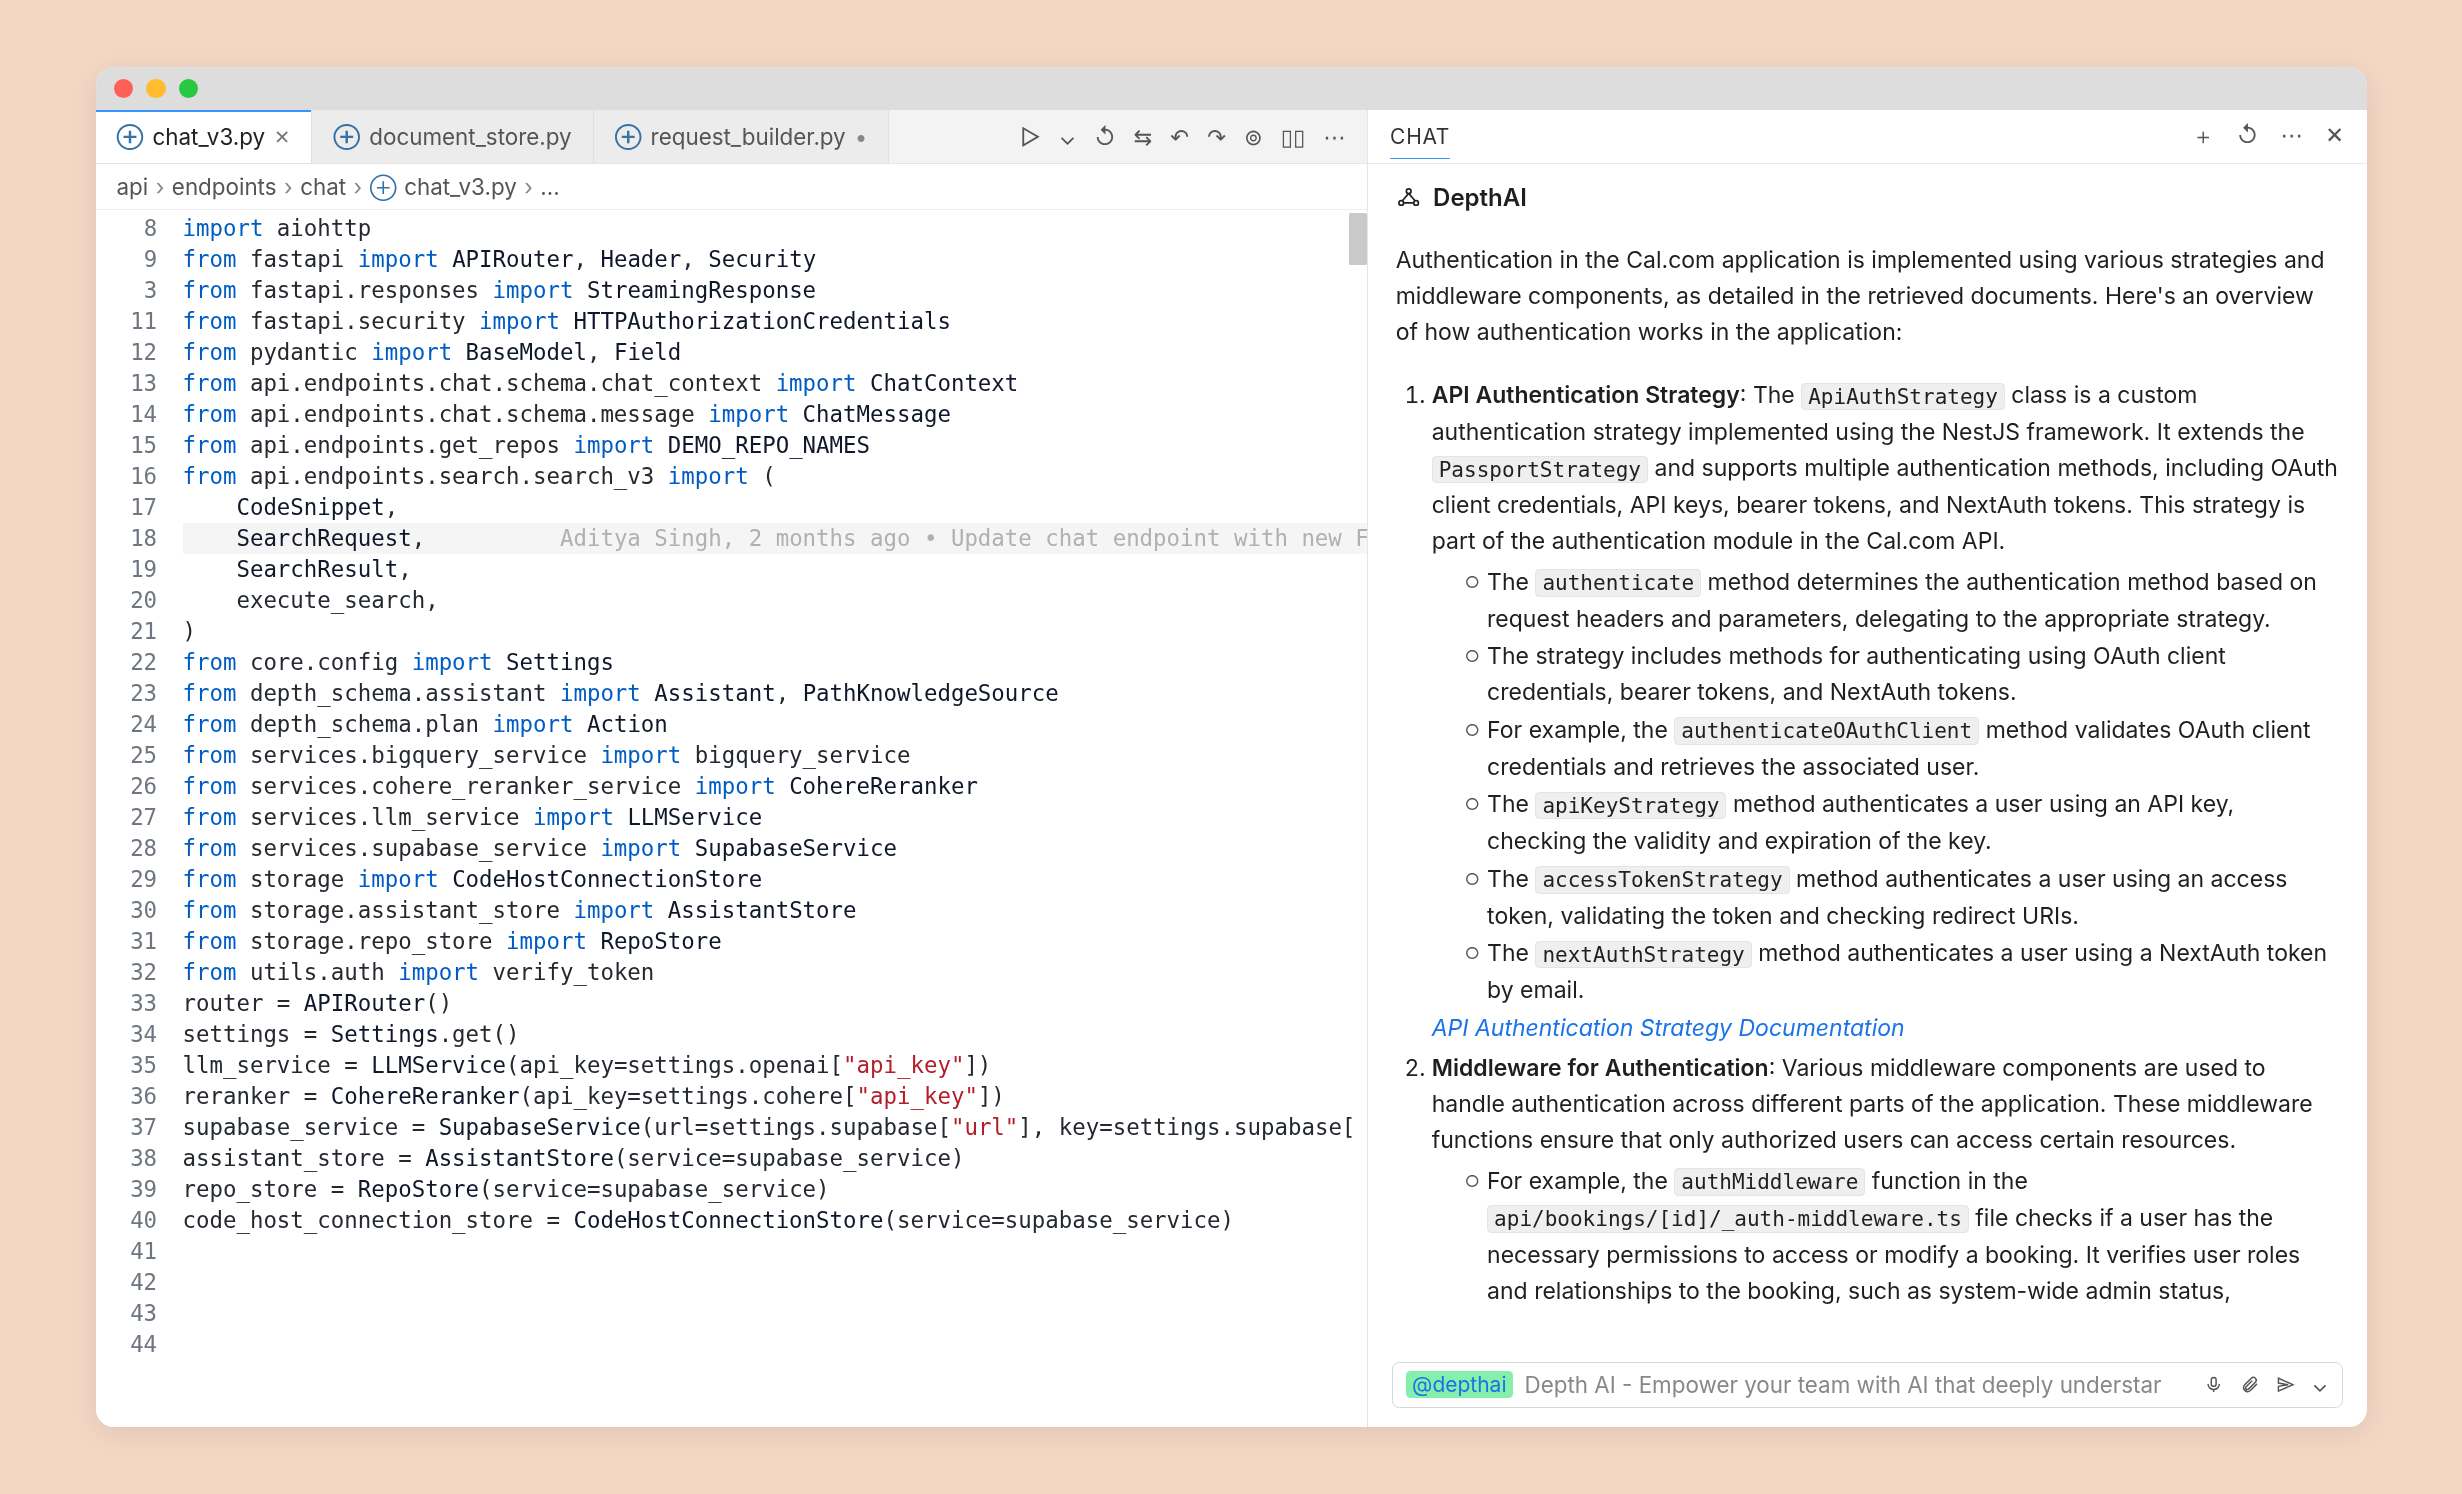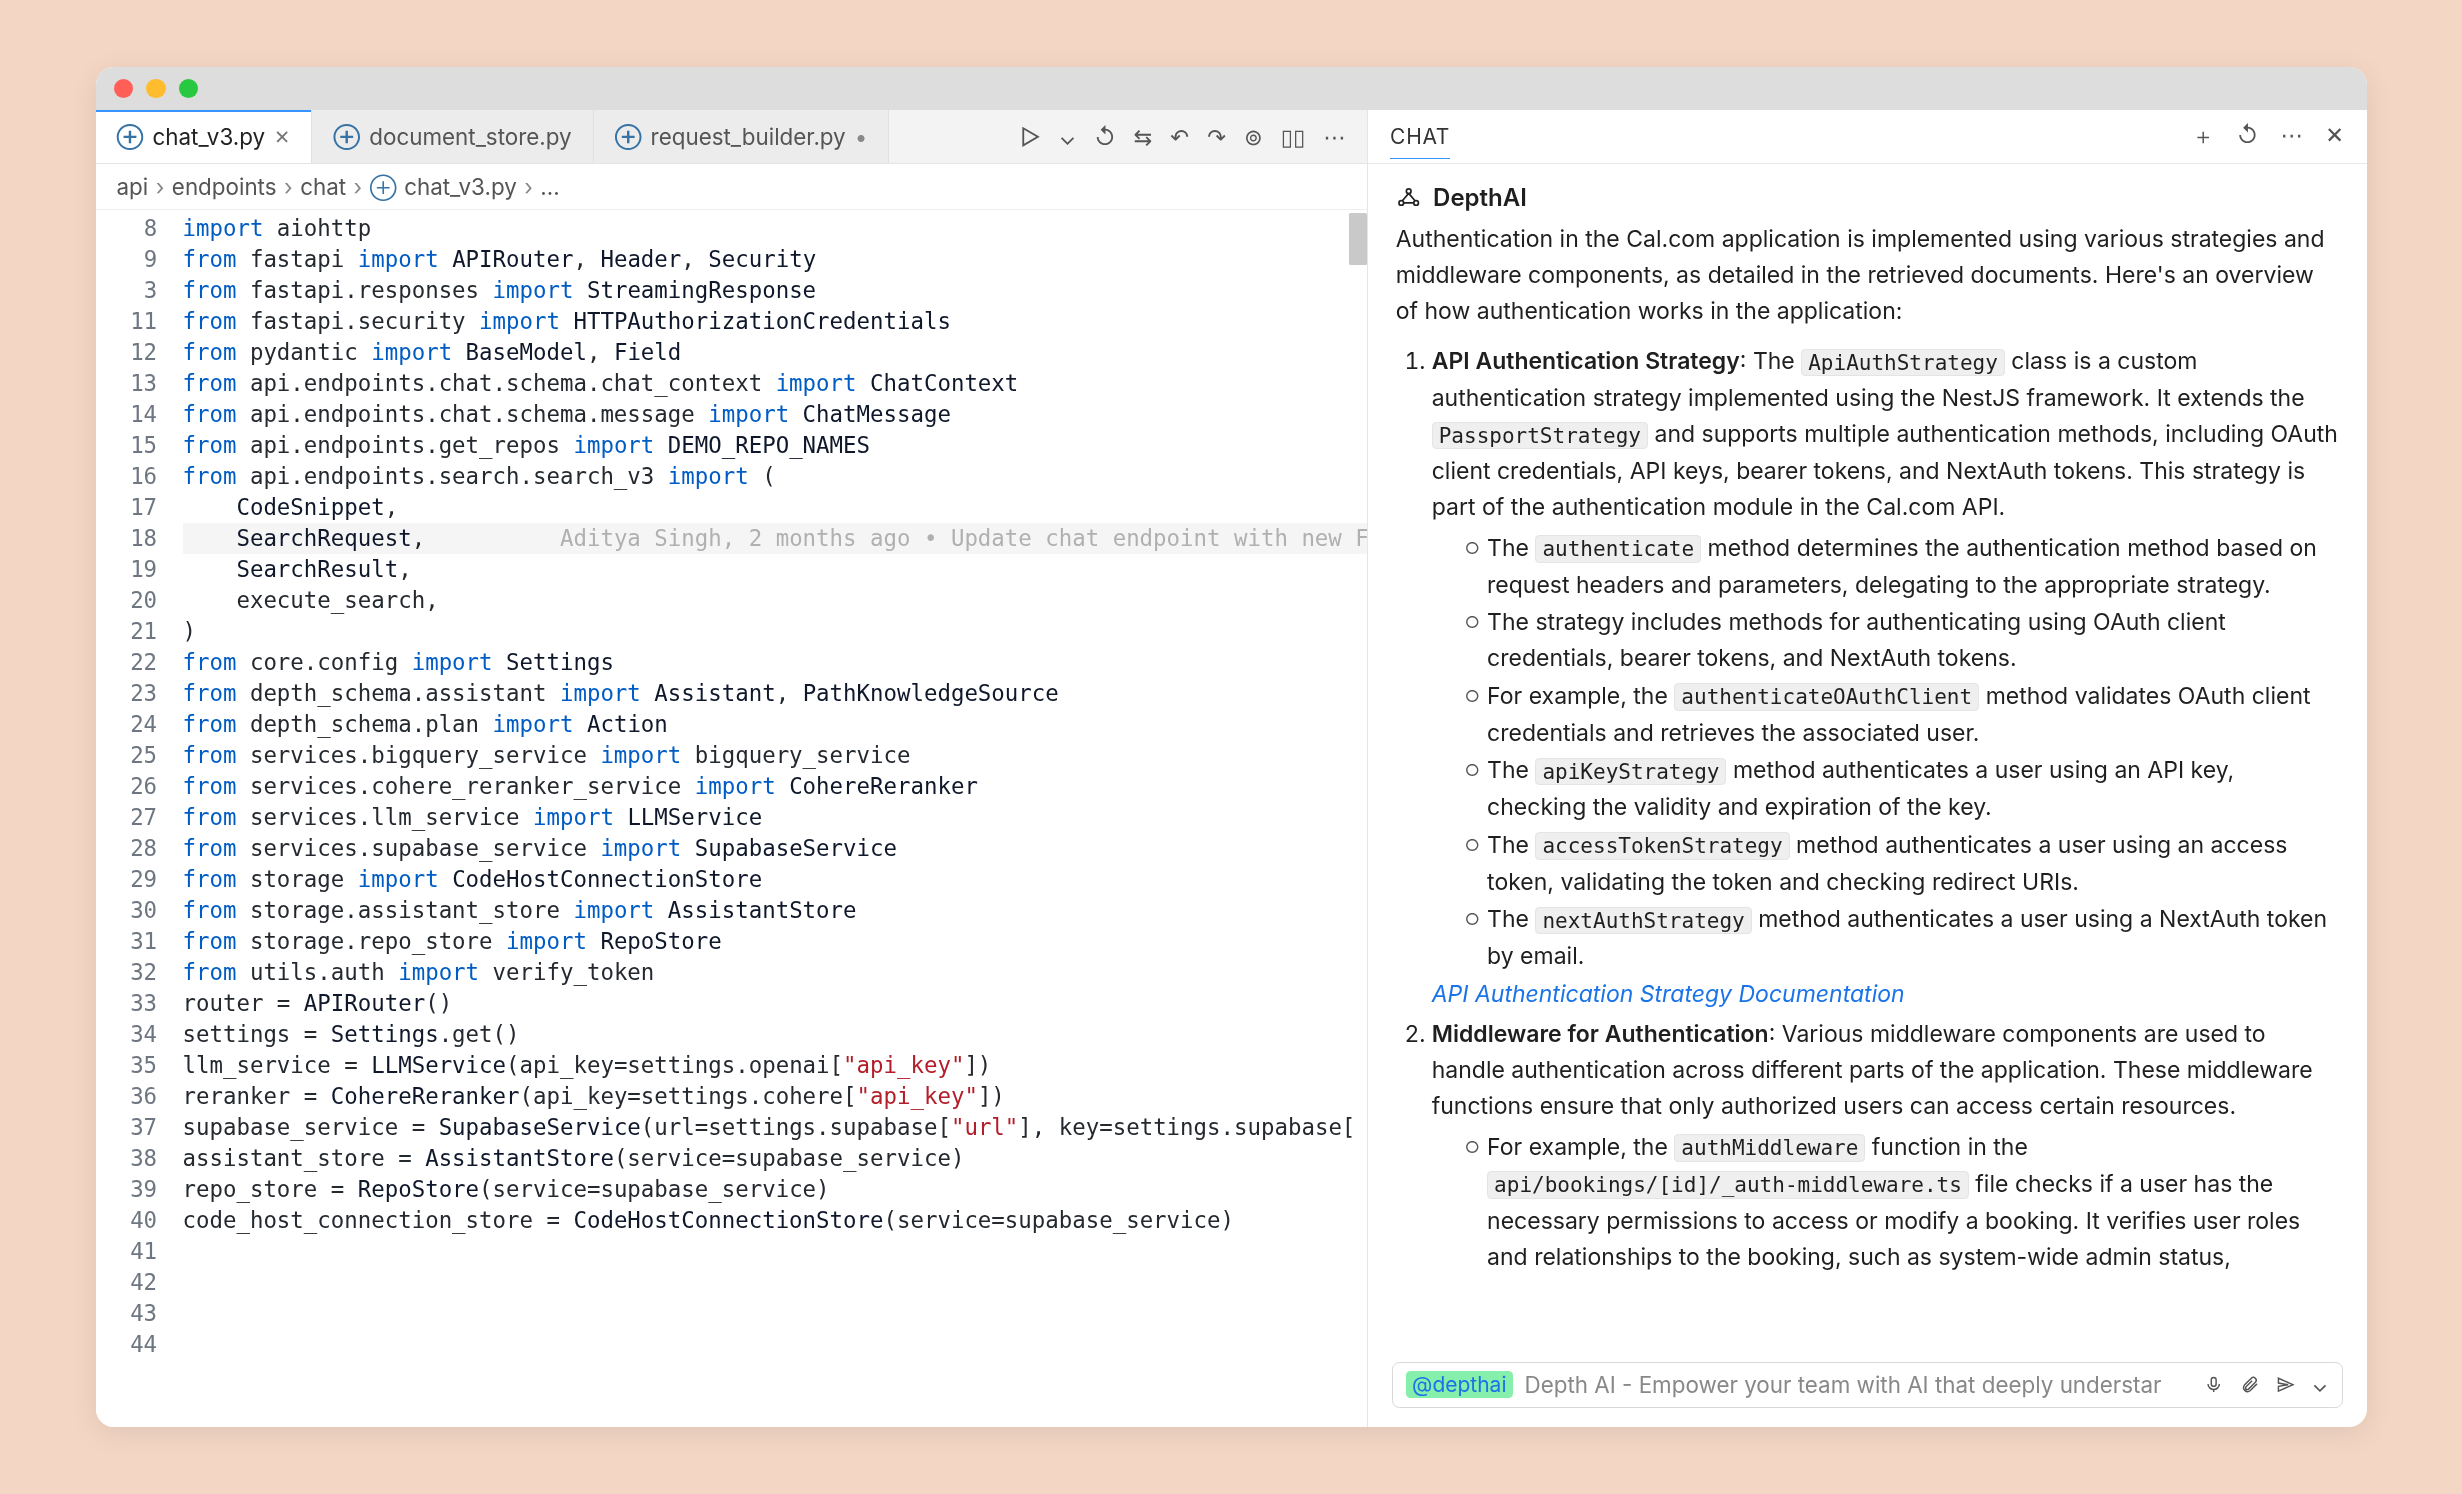--- a/index.html
+++ b/index.html
@@ -170,31 +170,31 @@
     flex: 1;
     overflow: hidden;
     padding: 16.4px 28px 0 28px;
     font-size: 23px;
     line-height: 36px;
     color: #1f1f1f;
   }
   .chat-brand {
     display: flex; align-items: center; gap: 12px;
     font-weight: 600; font-size: 24px;
-    margin-bottom: 5px;
+    margin-bottom: 26px;
   }
   .chat-body code, .inline-code {
     background: #efefef;
     padding: 0.7px 6px;
     border-radius: 4.5px;
     font-family: "Menlo","Consolas",monospace;
     font-size: 21px;
     border: 0.7px solid #e4e4e4;
   }
-  .chat-body ol { padding-left: 36px; margin-top: 14px; }
+  .chat-body ol { padding-left: 36px; margin-top: 27px; }
   .chat-body ul { list-style: none; padding-left: 33px; margin-top: 4.5px; }
   .chat-body ul li { position: relative; padding-left: 22.4px; margin-bottom: 1.5px; }
   .chat-body ul li::before { content: "○"; position: absolute; left: 0; top: 0; color: #555; font-size: 16.4px; line-height: 36px;}
   .chat-body a { color: #1a73e8; text-decoration: none; font-style: italic; }
   .chat-body .bold { font-weight: 600; }
   .chat-body ol > li { margin-bottom: 4.5px; }
   .chat-input-wrap {
     padding: 13.4px 24px 19.4px 24px;
   }
   .chat-input {

